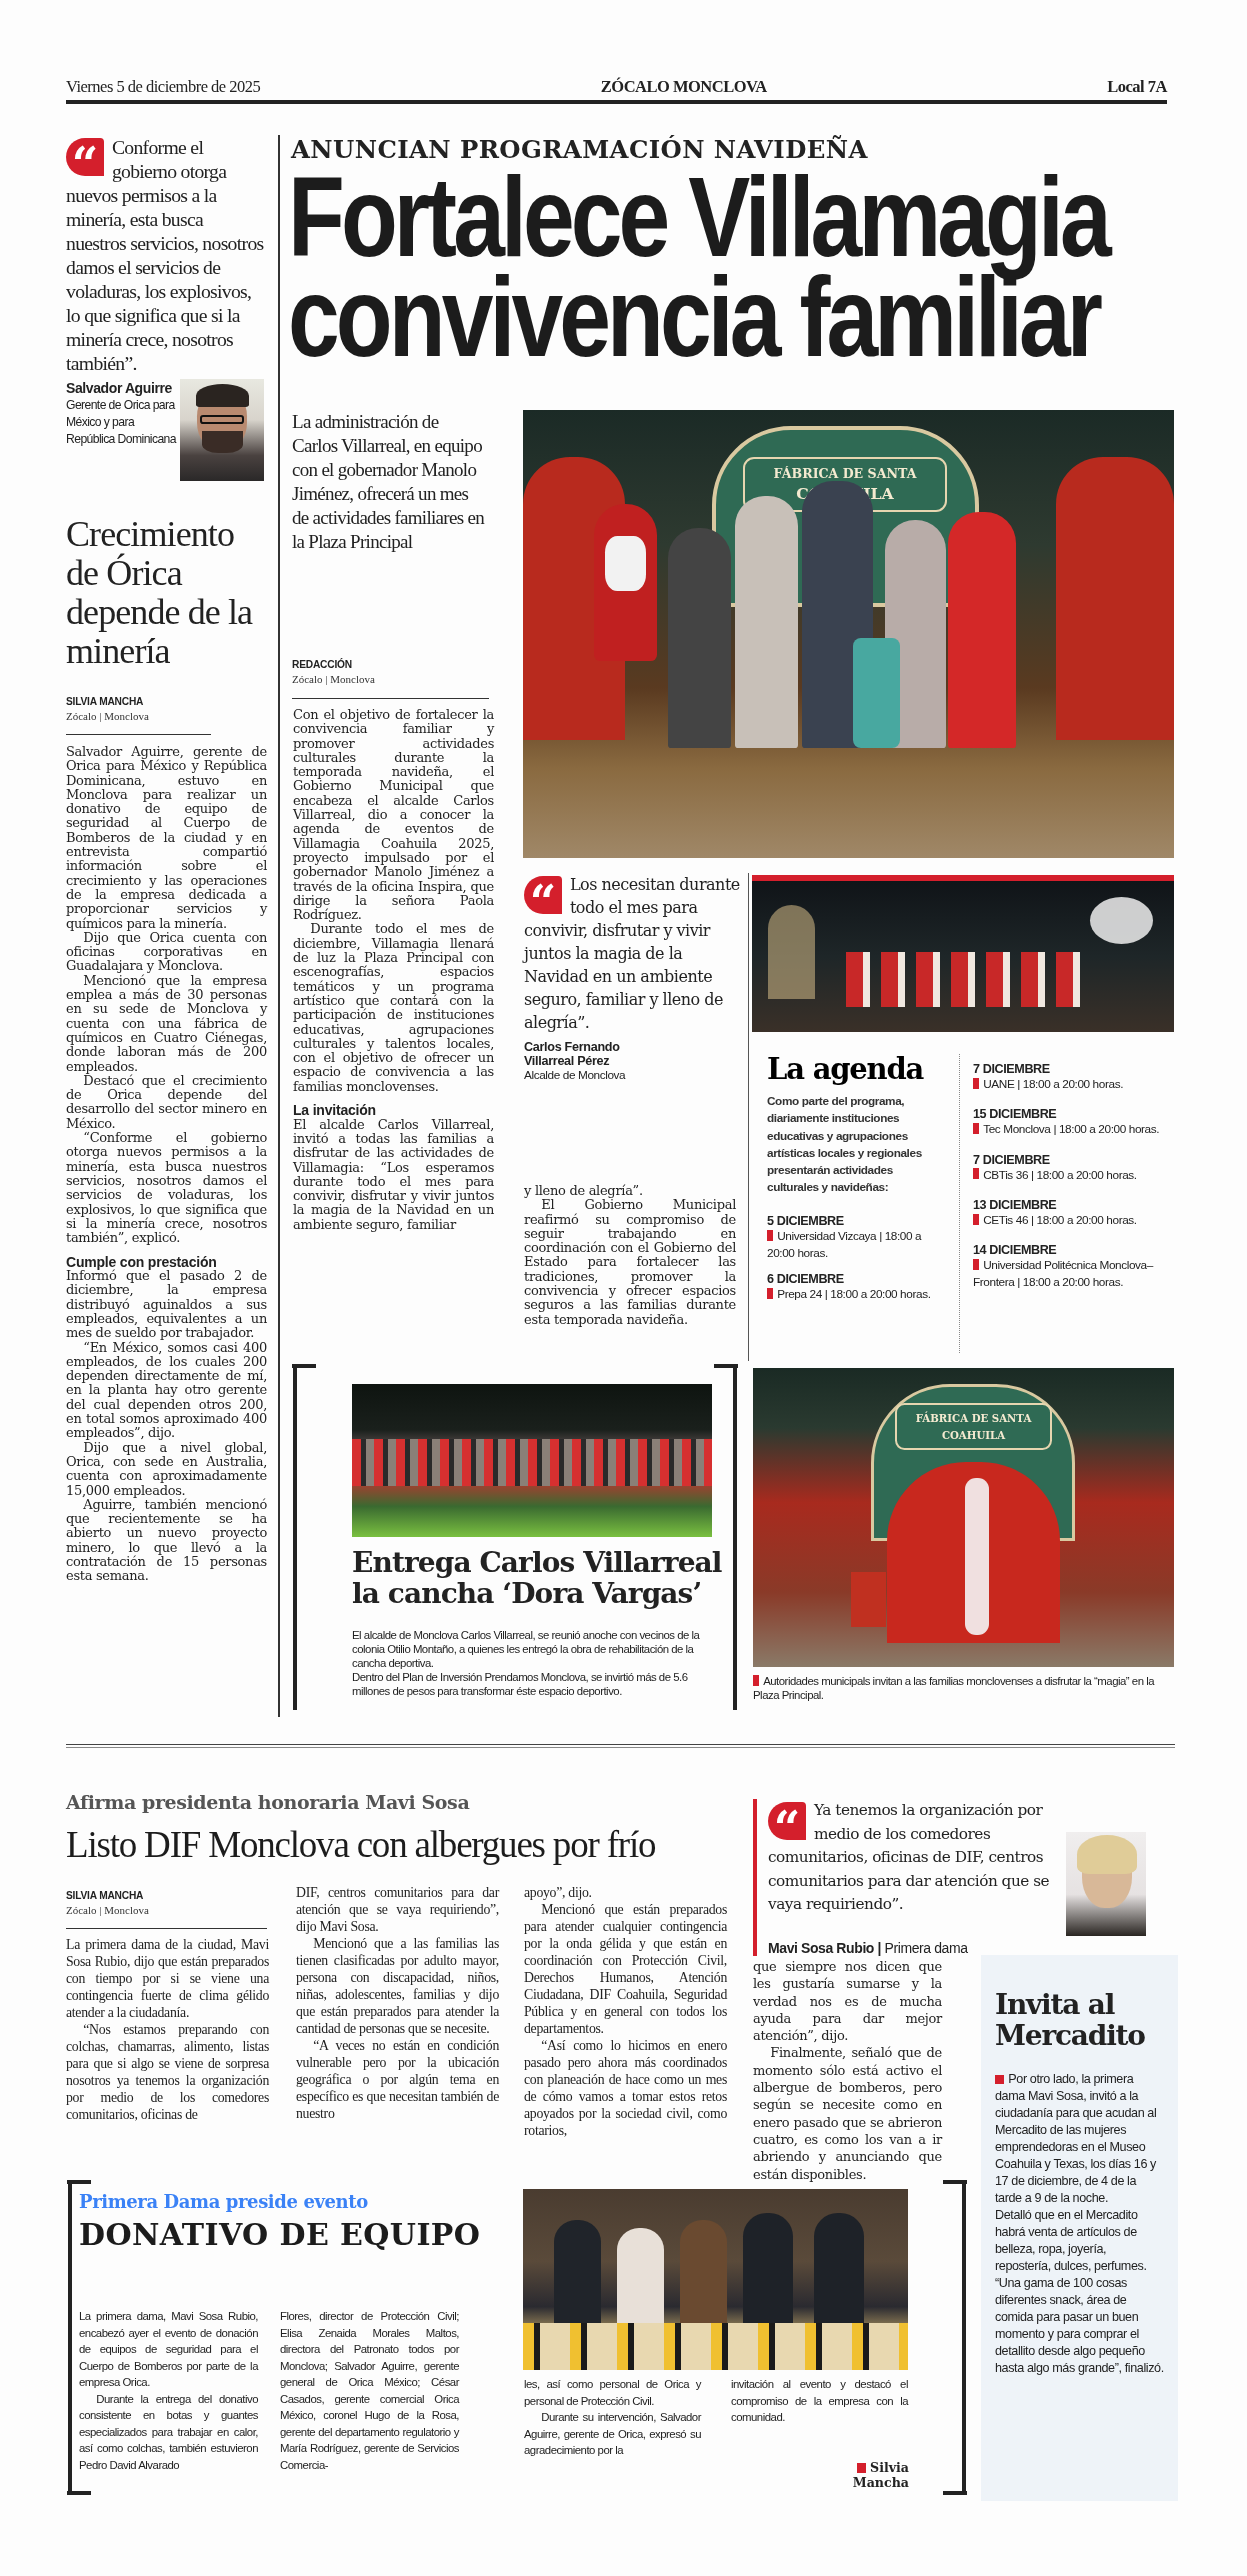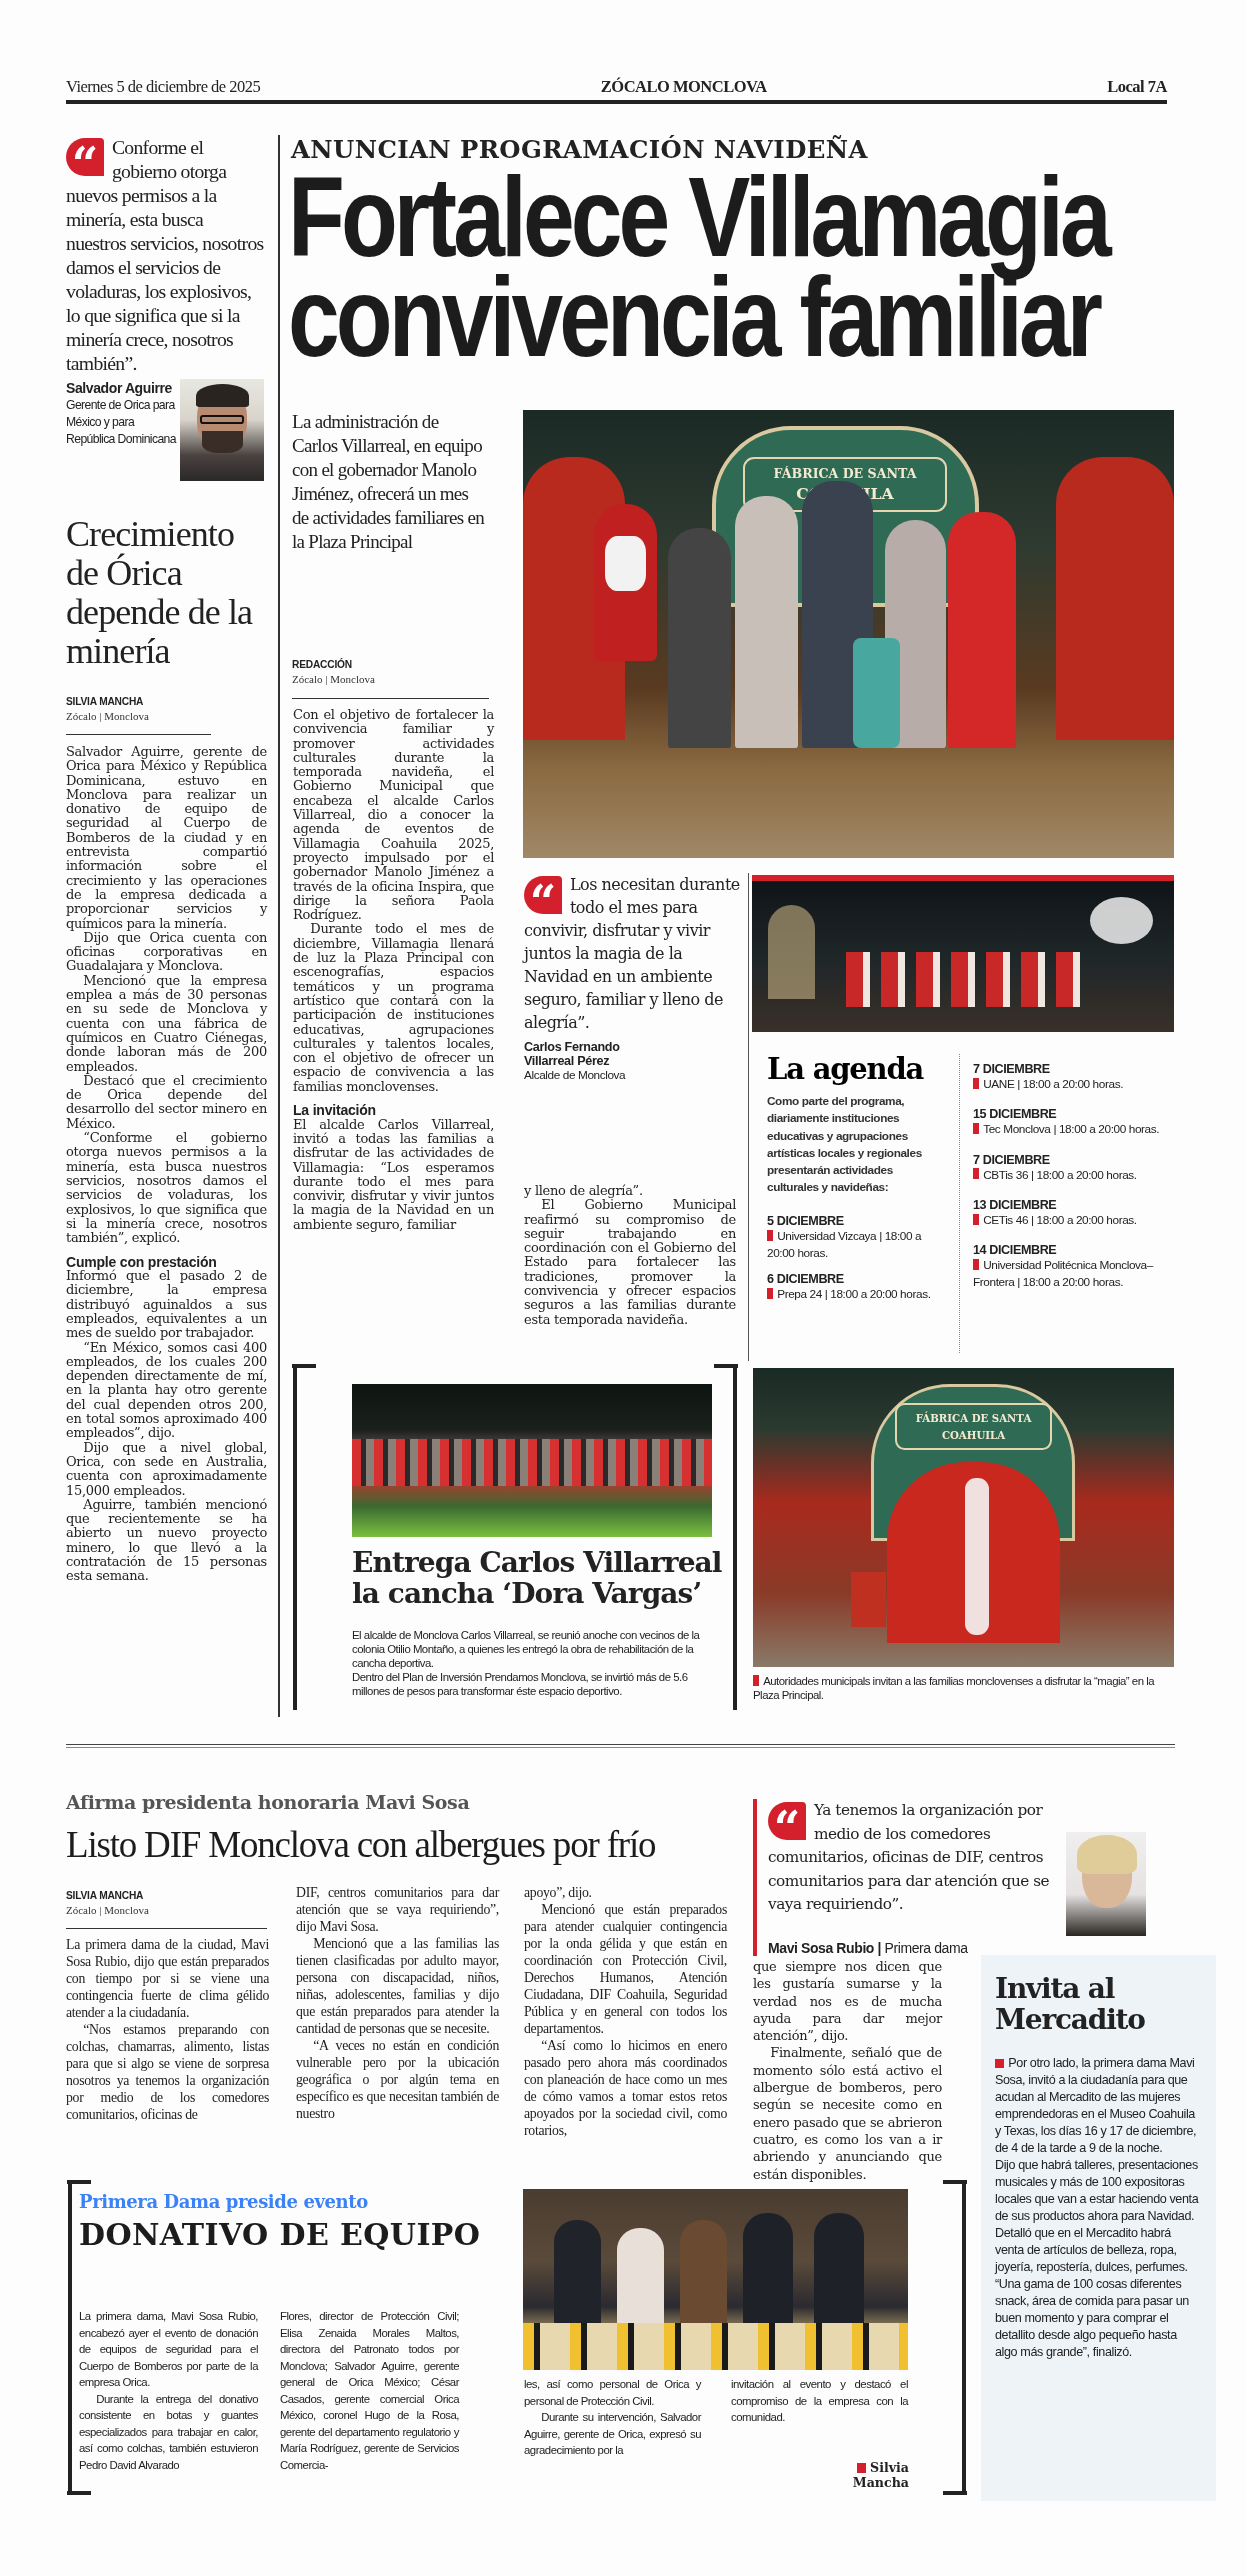--- a/index.html
+++ b/index.html
@@ -215,25 +215,24 @@
 </div>
 <div class="abs photo" style="left:1066px;top:1832px;width:80px;height:104px;background:linear-gradient(180deg,#f0eeee 0%,#e6e2e2 60%,#2a2622 100%)">
   <div style="position:absolute;left:15.7px;top:7.9px;width:50px;height:68px;border-radius:45%;background:#d8b898"></div>
   <div style="position:absolute;left:11px;top:3.1px;width:60px;height:39px;border-radius:50% 50% 20% 20%;background:#e0cc98"></div>
 </div>
 <div class="abs body" style="left:753px;top:1958px;width:189px;font-family:'DejaVu Serif',serif;font-size:13px;line-height:17.3px">
   <p class="noind">que siempre nos dicen que les gustaría sumarse y la verdad nos es de mucha ayuda para dar mejor atención”, dijo.</p>
   <p>Finalmente, señaló que de momento sólo está activo el albergue de bomberos, pero según se necesite como en enero pasado que se abrieron cuatro, es como los van a ir abriendo y anunciando que están disponibles.</p>
 </div>
 
-<div class="abs" style="left:981px;top:1955px;width:235px;height:546px;background:#eef3f8;padding:18px 14px">
+<div class="abs" style="left:981px;top:1955px;width:197px;height:546px;background:#eef3f8;padding:34px 14px">
   <div style="font-family:'DejaVu Serif',serif;font-weight:bold;font-size:28px;line-height:31px;letter-spacing:-1.2px;color:#222">Invita al Mercadito</div>
   <div style="margin-top:20.4px;font-family:'Liberation Sans',sans-serif;font-size:12.6px;line-height:17px;letter-spacing:-0.4px;color:#222">
     <div><span class="redsq" style="width:9.4px;height:9.4px"></span><span>Por otro lado, la primera dama Mavi Sosa, invitó a la ciudadanía para que acudan al Mercadito de las mujeres emprendedoras en el Museo Coahuila y Texas, los días 16 y 17 de diciembre, de 4 de la tarde a 9 de la noche.</span></div>
-    <div>Dijo que habrá talleres, presentaciones musicales y más de 100 expositoras locales que van a estar haciendo venta de sus productos ahora para Navidad.</div>
     <div>Detalló que en el Mercadito habrá venta de artículos de belleza, ropa, joyería, repostería, dulces, perfumes.</div>
     <div>“Una gama de 100 cosas diferentes snack, área de comida para pasar un buen momento y para comprar el detallito desde algo pequeño hasta algo más grande”, finalizó.</div>
   </div>
 </div>
 
 <div class="abs" style="left:68px;top:2180px;width:898px;height:315px;border-left:4.7px solid #222;border-right:4.7px solid #222">
   <div style="position:absolute;left:-4.7px;top:0;width:23.6px;border-top:4.7px solid #222"></div>
   <div style="position:absolute;left:-4.7px;bottom:0;width:23.6px;border-top:4.7px solid #222"></div>
   <div style="position:absolute;right:-4.7px;top:0;width:23.6px;border-top:4.7px solid #222"></div>
   <div style="position:absolute;right:-4.7px;bottom:0;width:23.6px;border-top:4.7px solid #222"></div>

